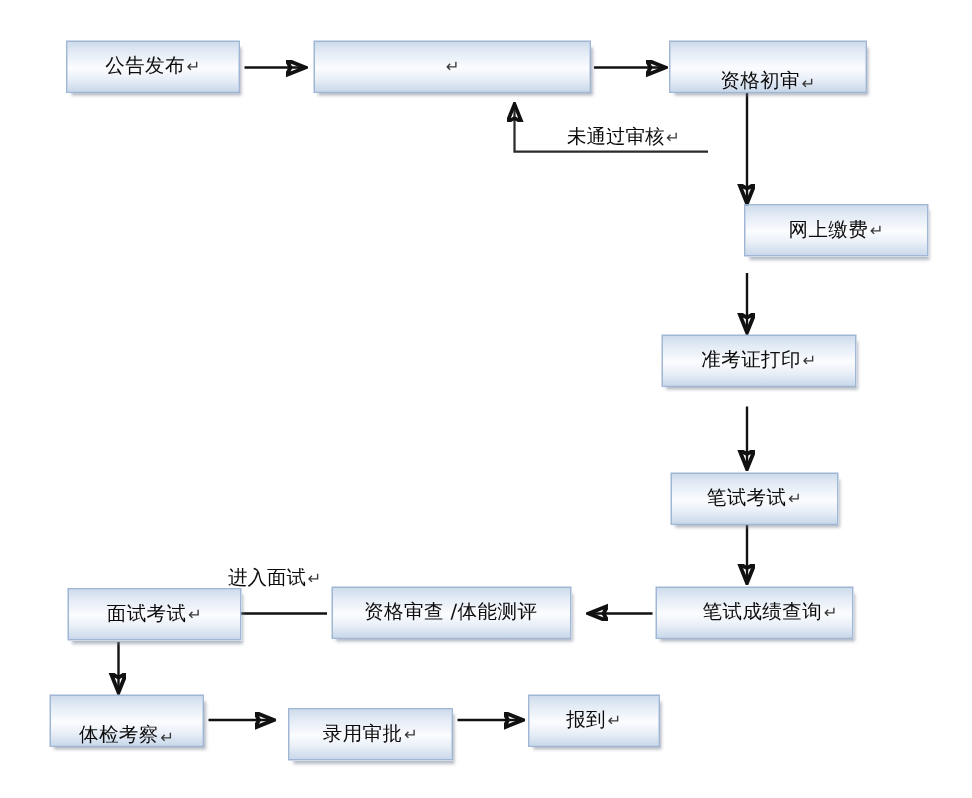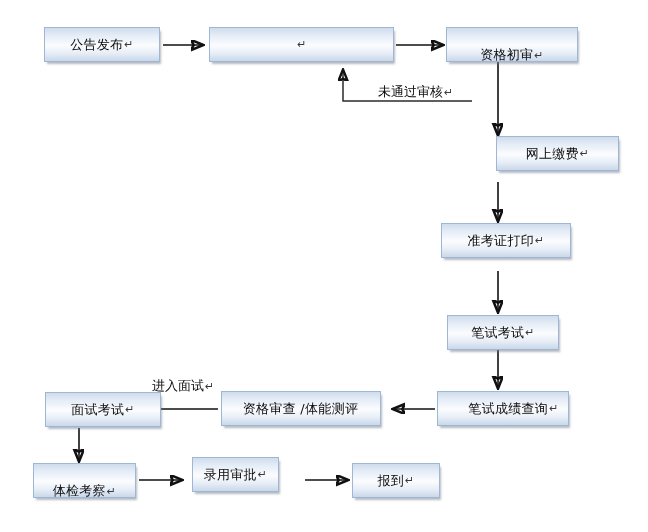--- a/index.html
+++ b/index.html
@@ -159,21 +159,21 @@
   <div class="node" style="left:21px; top:392px; width:116px; height:35px;margin-left:24px;">
     <span class="label">面试考试</span>
       <span class="pilcrow">↵</span>
   </div>
 
   <div class="node" style="left:33px; top:463px; width:103px; height:35px;align-items:flex-end;">
     <span class="label">体检考察</span>
       <span class="pilcrow">↵</span>
   </div>
 
-  <div class="node" style="left:192px; top:457px; width:87px; height:35px;">
+  <div class="node" style="left:192px; top:472px; width:110px; height:35px;">
     <span class="label">录用审批</span>
       <span class="pilcrow">↵</span>
   </div>
 
   <div class="node" style="left:352px; top:463px; width:88px; height:35px;">
     <span class="label">报到</span>
       <span class="pilcrow">↵</span>
   </div>
 
 </div>

